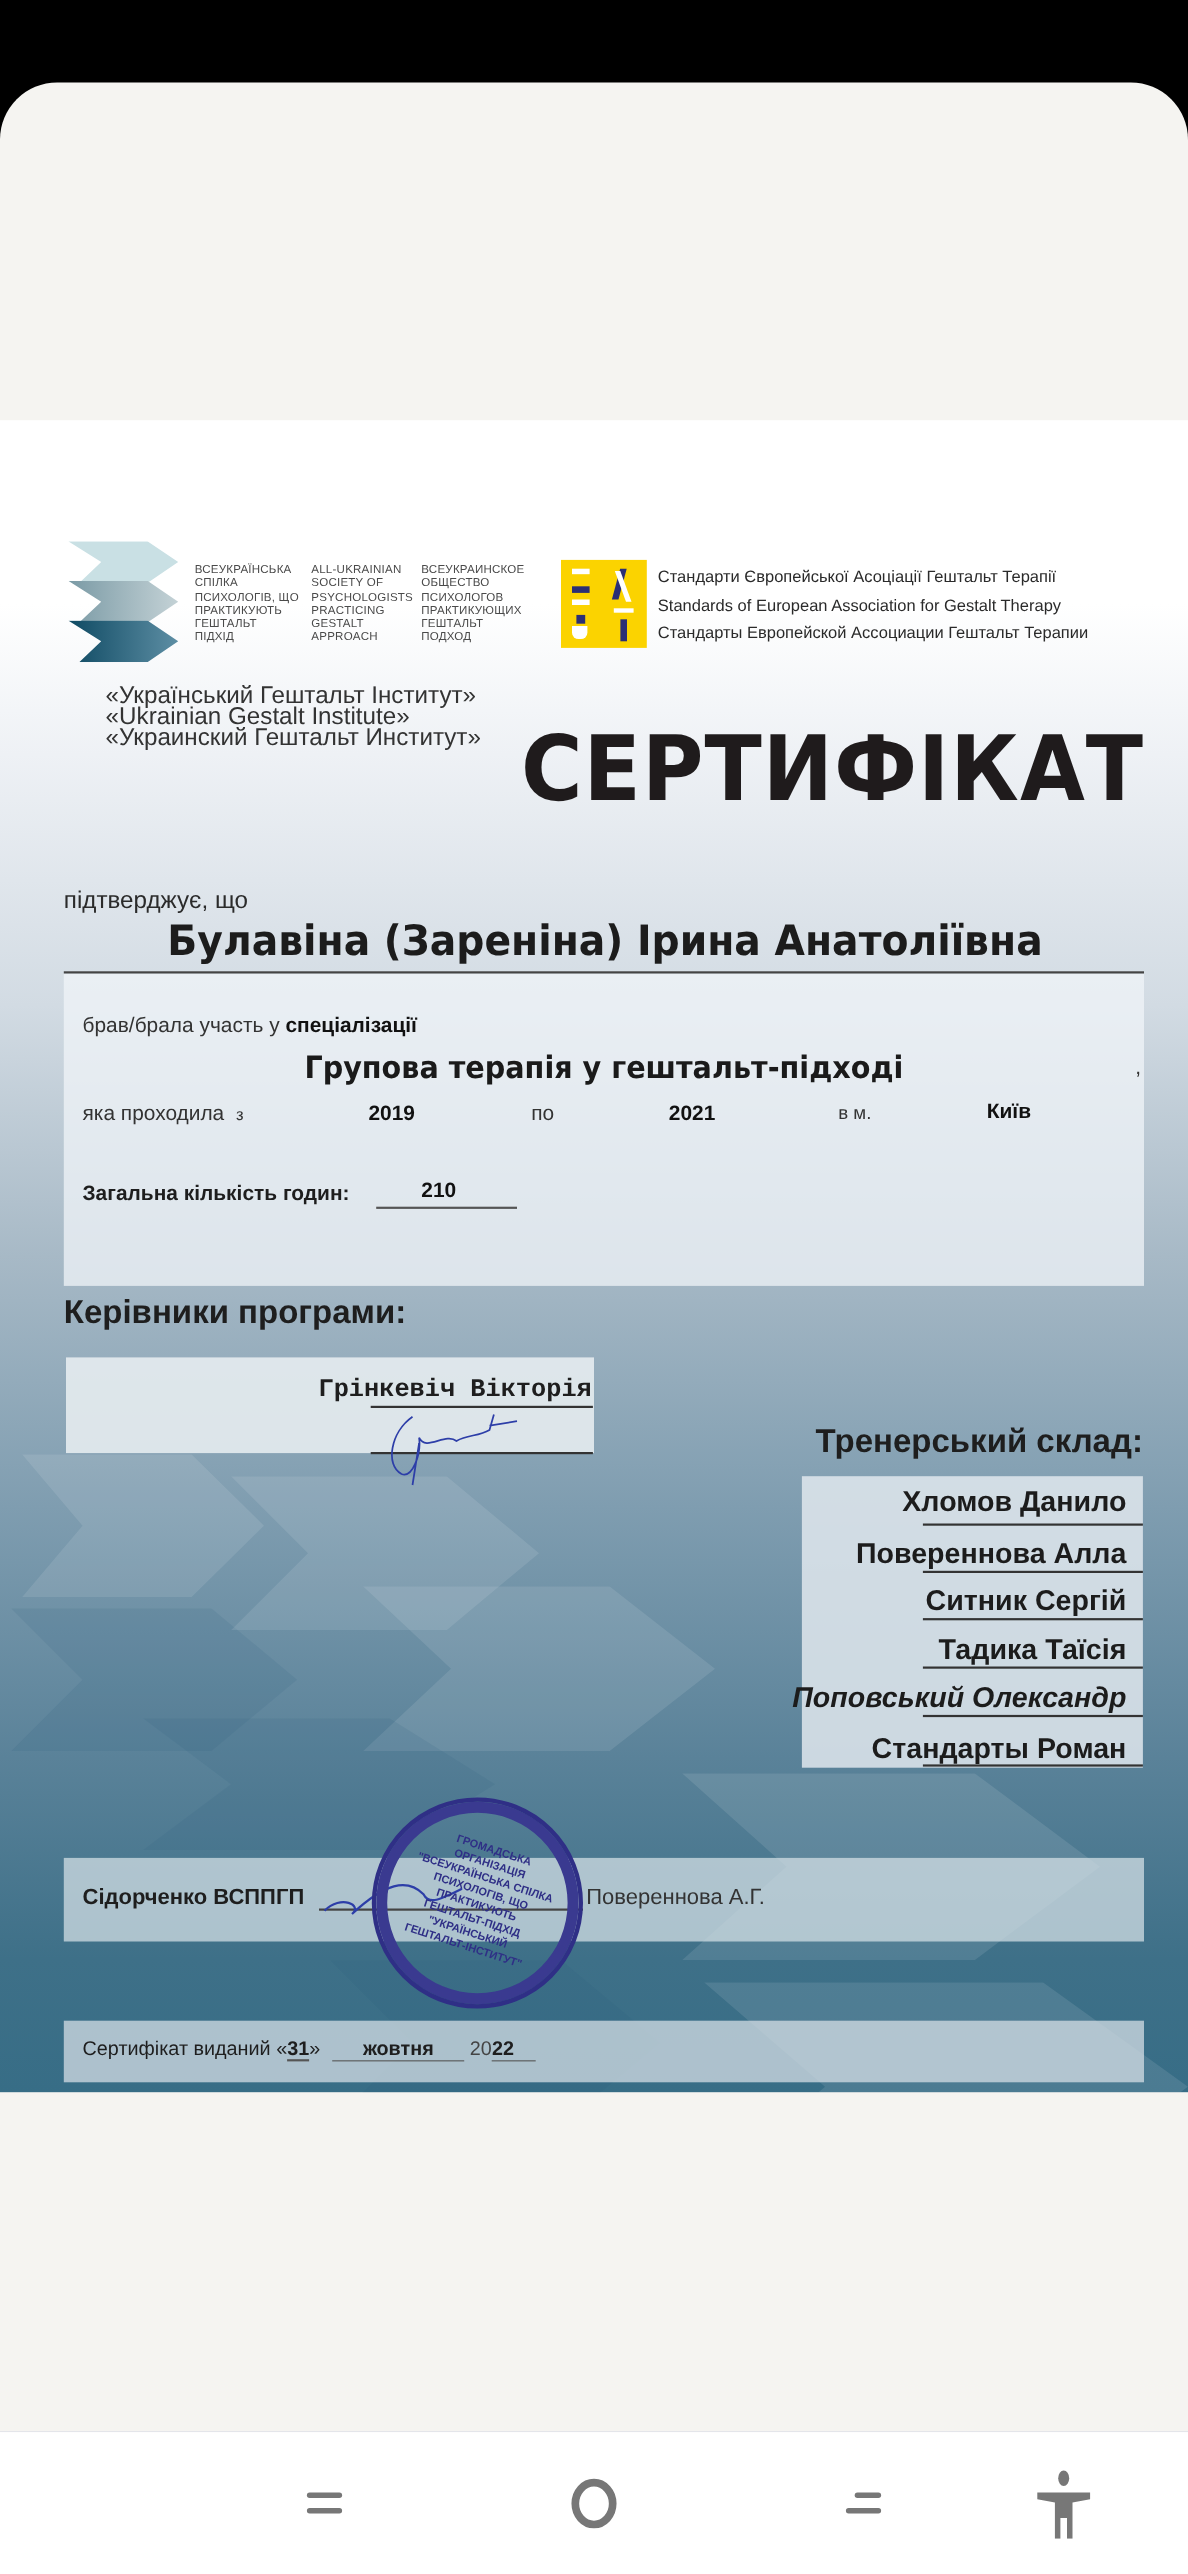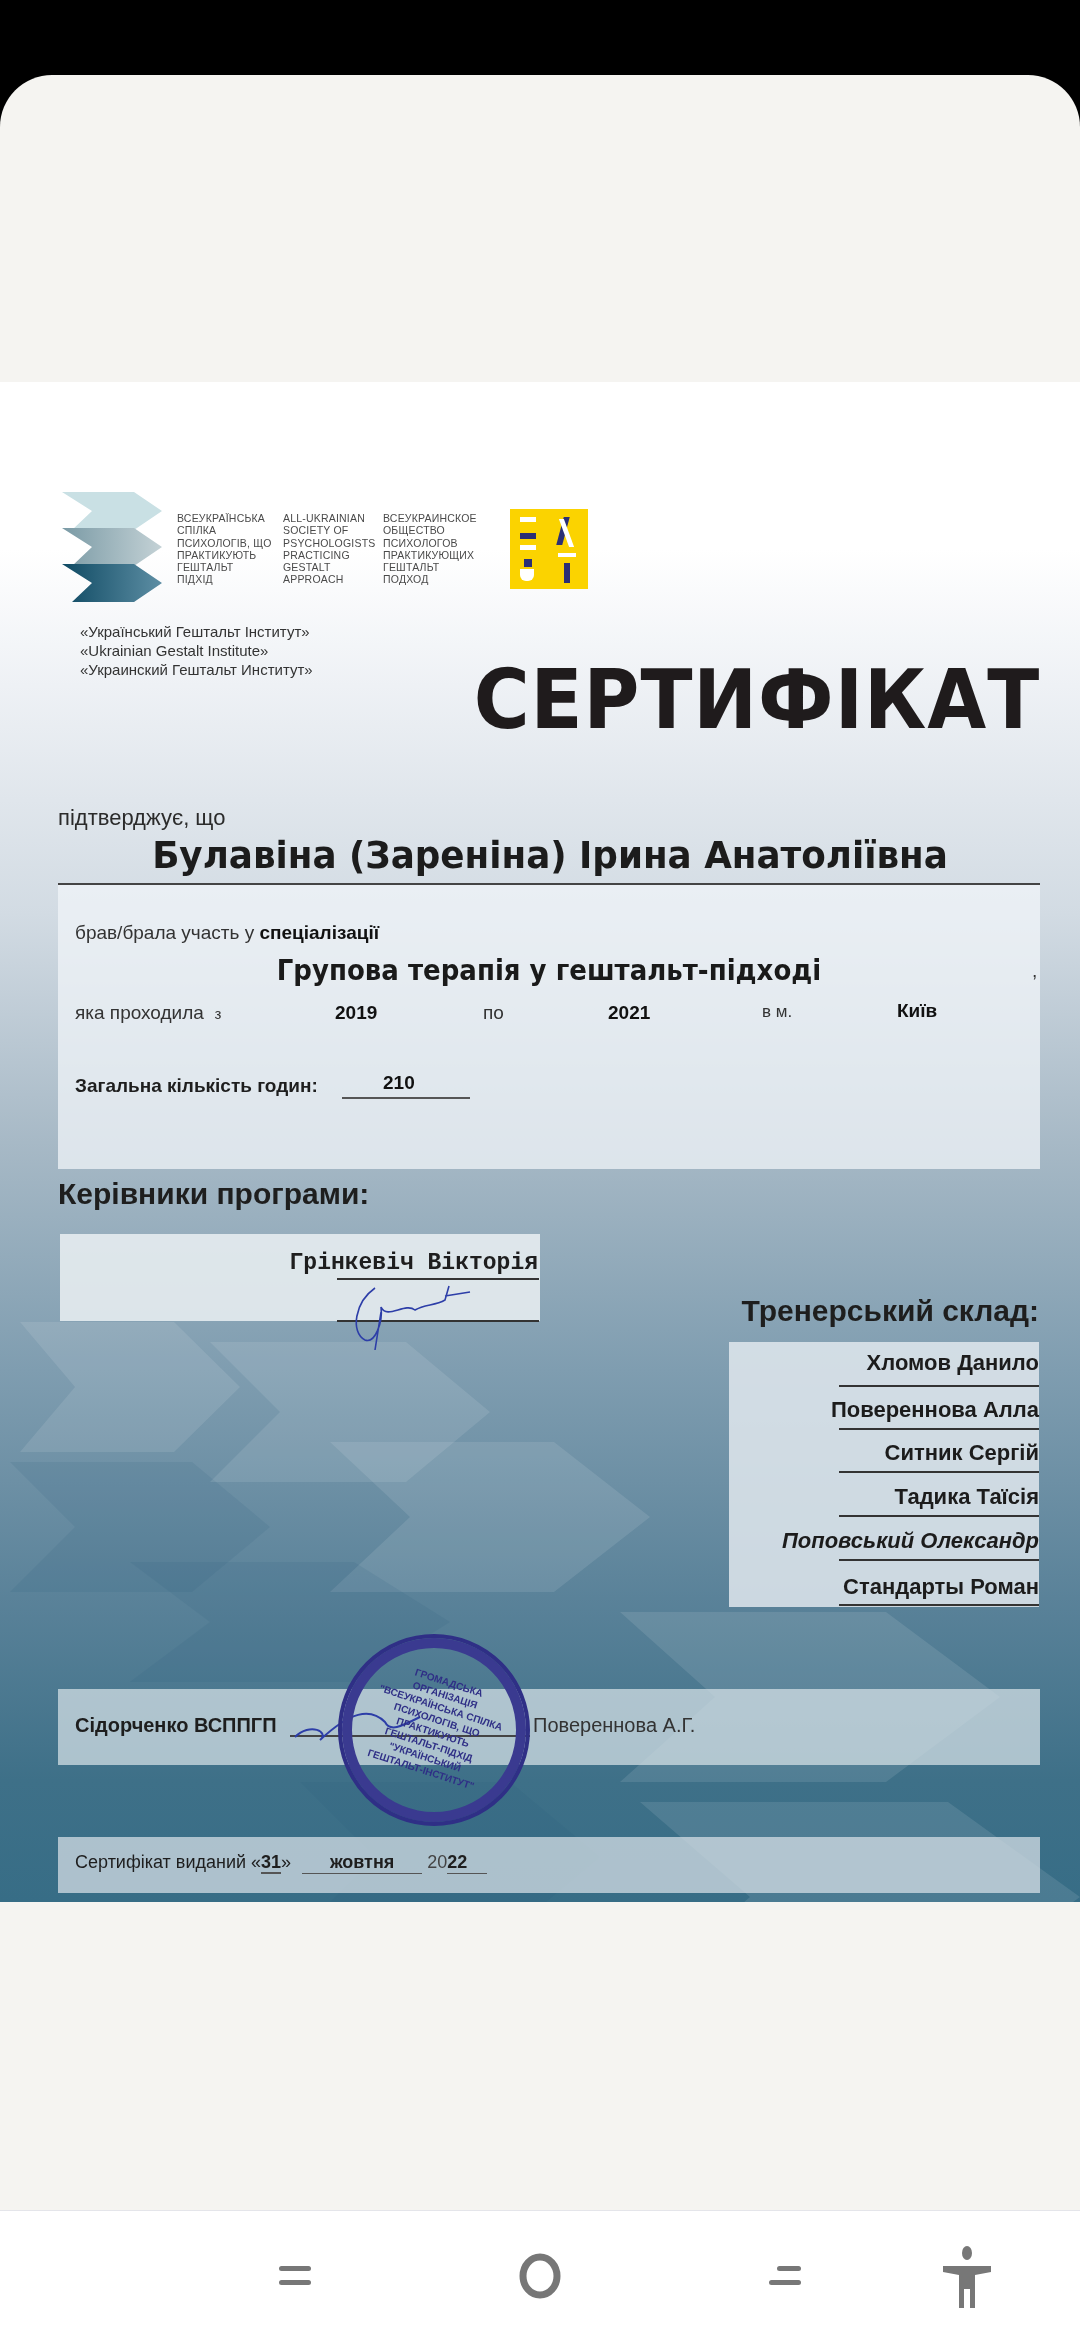--- a/index.html
+++ b/index.html
@@ -7,21 +7,21 @@
   .viewer { position: absolute; left: 0; top: 75px; width: 1080px; height: 2265px; background: #f5f4f1; border-radius: 52px 52px 0 0; overflow: hidden; }
   .cert { position: absolute; left: 0; top: 307px; width: 1080px; height: 1520px;
     background: linear-gradient(180deg, #ffffff 0%, #ffffff 11%, #eef1f5 20%, #d2dbe3 35%, #a7b9c6 50%, #7f9db0 65%, #5a8299 80%, #3e7088 92%, #376d86 100%);
     overflow: hidden; }
   .chev { position: absolute; background: rgba(255,255,255,0.10); clip-path: polygon(0 0, 70% 0, 100% 50%, 70% 100%, 0 100%, 25% 50%); }
   .chev.dark { background: rgba(40,90,120,0.12); }
 
   .logo-arrows { position: absolute; left: 62px; top: 110px; width: 105px; height: 110px; }
   .logo-arrows div { position: absolute; left: 0; width: 100px; height: 38px; clip-path: polygon(0 0, 72% 0, 100% 50%, 72% 100%, 10% 100%, 30% 50%); }
   .org-col { position: absolute; top: 130px; font-size: 10.5px; line-height: 12.3px; color: #4a4a4a; letter-spacing: 0.2px; }
-  .inst { position: absolute; left: 80px; top: 240px; font-size: 15px; line-height: 19px; color: #333; }
+  .inst { position: absolute; left: 96px; top: 240px; font-size: 22px; line-height: 19px; color: #333; }
   .eagt-logo { position: absolute; left: 510px; top: 127px; width: 78px; height: 80px; background: #fbd300; }
   .eagt-logo span { position: absolute; background: #fff; }
   .eagt-logo span.dk { background: #2b2f75; }
   .eagt-text { position: absolute; left: 598px; top: 130px; font-size: 15px; line-height: 25.5px; color: #2a2a2a; }
   .cert-title { position: absolute; right: 40px; top: 270px; font-size: 82px; font-weight: 900; color: #1f1b1c; letter-spacing: 1px; font-family: "DejaVu Sans", sans-serif; transform: scaleX(0.93); transform-origin: right; }
 
   .confirms { position: absolute; left: 58px; top: 423px; font-size: 22px; color: #2b2b2b; }
   .fullname { position: absolute; left: 60px; top: 451px; width: 980px; text-align: center; font-size: 38px; font-weight: 700; color: #1c1c1c; font-family: "DejaVu Sans", sans-serif; transform: scaleX(0.94); }
   .name-line { position: absolute; left: 58px; top: 501px; width: 982px; height: 2px; background: #444; }
   .panel { position: absolute; background: rgba(240,244,248,0.75); }
@@ -30,21 +30,21 @@
   .row b { color: #111; }
   .spec-title { position: absolute; left: 58px; width: 982px; top: 572px; text-align: center; font-size: 28px; font-weight: 700; color: #1a1a1a; font-family: "DejaVu Sans", sans-serif; transform: scaleX(0.93); }
   .hours-line { position: absolute; left: 342px; top: 715px; width: 128px; height: 1.5px; background: #555; }
 
   .lead-h { position: absolute; left: 58px; top: 795px; font-size: 30px; color: #1e1e1e; font-weight: 600; }
   .p-lead { left: 60px; top: 852px; width: 480px; height: 87px; background: rgba(230,236,240,0.9); }
   .lead-name { position: absolute; right: 542px; top: 868px; font-size: 23px; font-weight: 700; color: #1e1e1e; font-family: Liberation Mono, monospace; }
   .ul { position: absolute; height: 2px; background: #333; }
   .train-h { position: absolute; right: 41px; top: 912px; font-size: 30px; color: #1e1e1e; font-weight: 600; }
   .p-train { left: 729px; top: 960px; width: 310px; height: 265px; background: rgba(225,232,237,0.85); }
-  .trainer { position: absolute; right: 41px; font-size: 22px; font-weight: 700; color: #1c1c1c; white-space: nowrap; }
+  .trainer { position: absolute; right: 56px; font-size: 26px; font-weight: 700; color: #1c1c1c; white-space: nowrap; }
 
   .p-pres { left: 58px; top: 1307px; width: 982px; height: 76px; background: rgba(215,226,232,0.72); }
   .pres { position: absolute; left: 75px; top: 1332px; font-size: 20px; color: #1e1e1e; font-weight: 700; }
   .pres-name { position: absolute; left: 533px; top: 1332px; font-size: 20px; color: #333; text-align: right; }
   .stamp { position: absolute; left: 338px; top: 1252px; width: 192px; height: 192px; border-radius: 50%; border: 4px solid #2f2f86; box-shadow: inset 0 0 0 8px transparent, inset 0 0 0 10px #3a3a90; }
   .stamp-t { position: absolute; left: 370px; top: 1292px; width: 130px; text-align: center; font-size: 10px; line-height: 13px; color: #2f2f86; font-weight: 700; transform: rotate(18deg); }
   .p-date { left: 58px; top: 1455px; width: 982px; height: 56px; background: rgba(212,222,228,0.75); }
   .date { position: absolute; left: 75px; top: 1470px; font-size: 18px; color: #1e1e1e; white-space: nowrap; }
   .date b { font-weight: 900; }
 
@@ -104,20 +104,25 @@
     <div class="eagt-logo">
       <span style="left:10px;top:8px;width:16px;height:5px;"></span>
       <span class="dk" style="left:10px;top:24px;width:16px;height:6px;"></span>
       <span style="left:10px;top:36px;width:16px;height:5px;"></span>
       <span class="dk" style="left:50px;top:8px;width:6px;height:28px;transform:skewX(-15deg);"></span>
       <span style="left:54px;top:10px;width:5px;height:28px;transform:skewX(20deg);"></span>
       <span style="left:48px;top:44px;width:18px;height:4px;"></span>
       <span class="dk" style="left:14px;top:50px;width:8px;height:8px;"></span>
       <span style="left:10px;top:60px;width:14px;height:12px;border-radius:0 0 6px 6px;"></span>
       <span class="dk" style="left:54px;top:54px;width:6px;height:20px;"></span>
+    </div>
+    <div class="eagt-text">
+      <div>Стандарти Європейської Асоціації Гештальт Терапії</div>
+      <div>Standards of European Association for Gestalt Therapy</div>
+      <div>Стандарты Европейской Ассоциации Гештальт Терапии</div>
     </div>
 
     <div class="cert-title">СЕРТИФІКАТ</div>
 
     <div class="confirms">підтверджує, що</div>
     <div class="panel p-info"></div>
     <div class="fullname">Булавіна (Зареніна) Ірина Анатоліївна</div>
     <div class="name-line"></div>
 
     <div class="row" style="left:75px;top:540px;">

